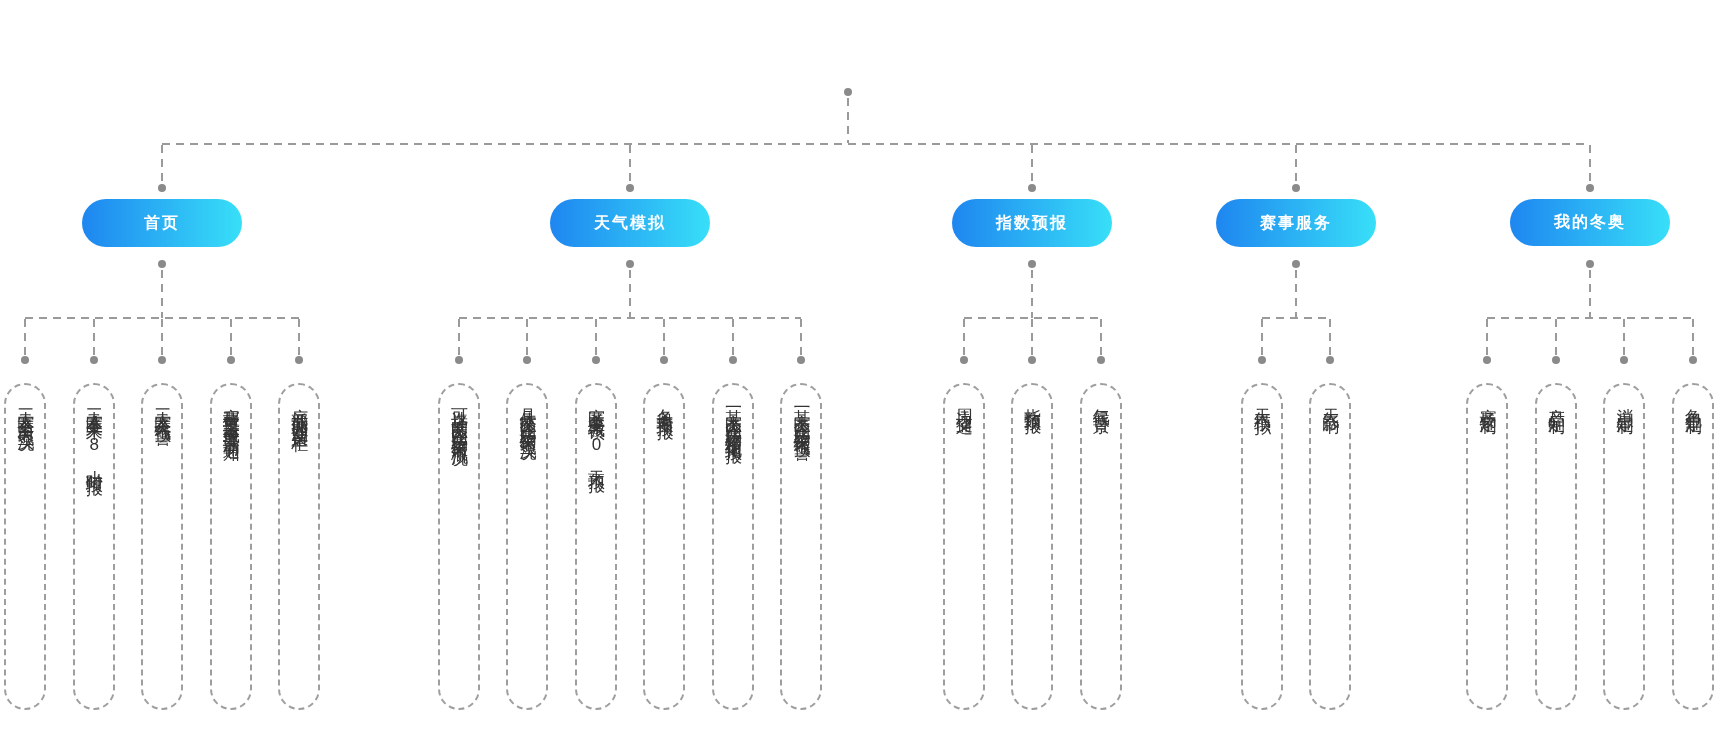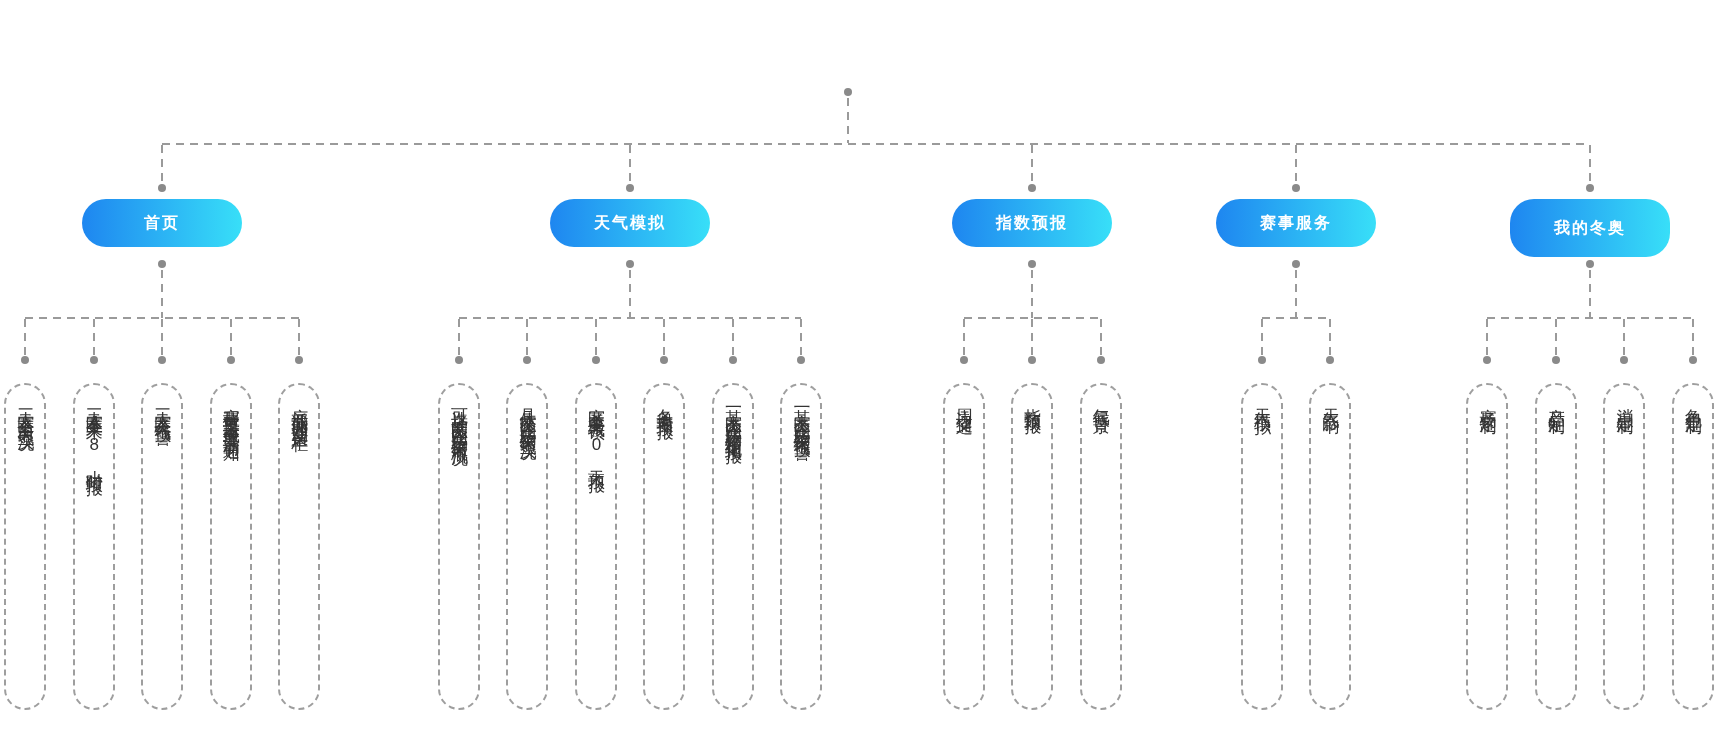--- a/index.html
+++ b/index.html
@@ -167,21 +167,21 @@
     <div class="leaf" style="left: 1240.75px; top: 383px; width: 42px; height: 327px; border-color: rgb(158, 158, 158);">
       <span class="vtext" style="color: rgb(51, 51, 51);">天气模拟</span>
     </div>
     <div class="vline" style="left: 1329.25px; top: 319px; height: 36px;"></div>
     <div class="dot" style="left: 1326.25px; top: 356px;"></div>
     <div class="leaf" style="left: 1309.25px; top: 383px; width: 42px; height: 327px; border-color: rgb(158, 158, 158);">
       <span class="vtext" style="color: rgb(51, 51, 51);">天气影响</span>
     </div>
     <div class="vline" style="left: 1589px; top: 145px; height: 38px;"></div>
     <div class="dot" style="left: 1586px; top: 184px;"></div>
-    <div class="pill branch" style="left: 1510px; top: 199px; width: 160px; height: 58px; background: linear-gradient(90deg, rgb(30, 134, 240), rgb(56, 223, 248)); color: rgb(255, 255, 255); text-align: center;">我的冬奥</div>
+    <div class="pill branch" style="left: 1510px; top: 199px; width: 160px; height: 47px; background: linear-gradient(90deg, rgb(30, 134, 240), rgb(56, 223, 248)); color: rgb(255, 255, 255); text-align: center;">我的冬奥</div>
     <div class="dot" style="left: 1586px; top: 260px;"></div>
     <div class="vline" style="left: 1589px; top: 270px; height: 48px;"></div>
     <div class="hline" style="left: 1487.25px; top: 317px; width: 205.5px;"></div>
     <div class="vline" style="left: 1486.25px; top: 319px; height: 36px;"></div>
     <div class="dot" style="left: 1483.25px; top: 356px;"></div>
     <div class="leaf" style="left: 1466.25px; top: 383px; width: 42px; height: 327px; border-color: rgb(158, 158, 158);">
       <span class="vtext" style="color: rgb(51, 51, 51);">赛场定制</span>
     </div>
     <div class="vline" style="left: 1554.75px; top: 319px; height: 36px;"></div>
     <div class="dot" style="left: 1551.75px; top: 356px;"></div>

